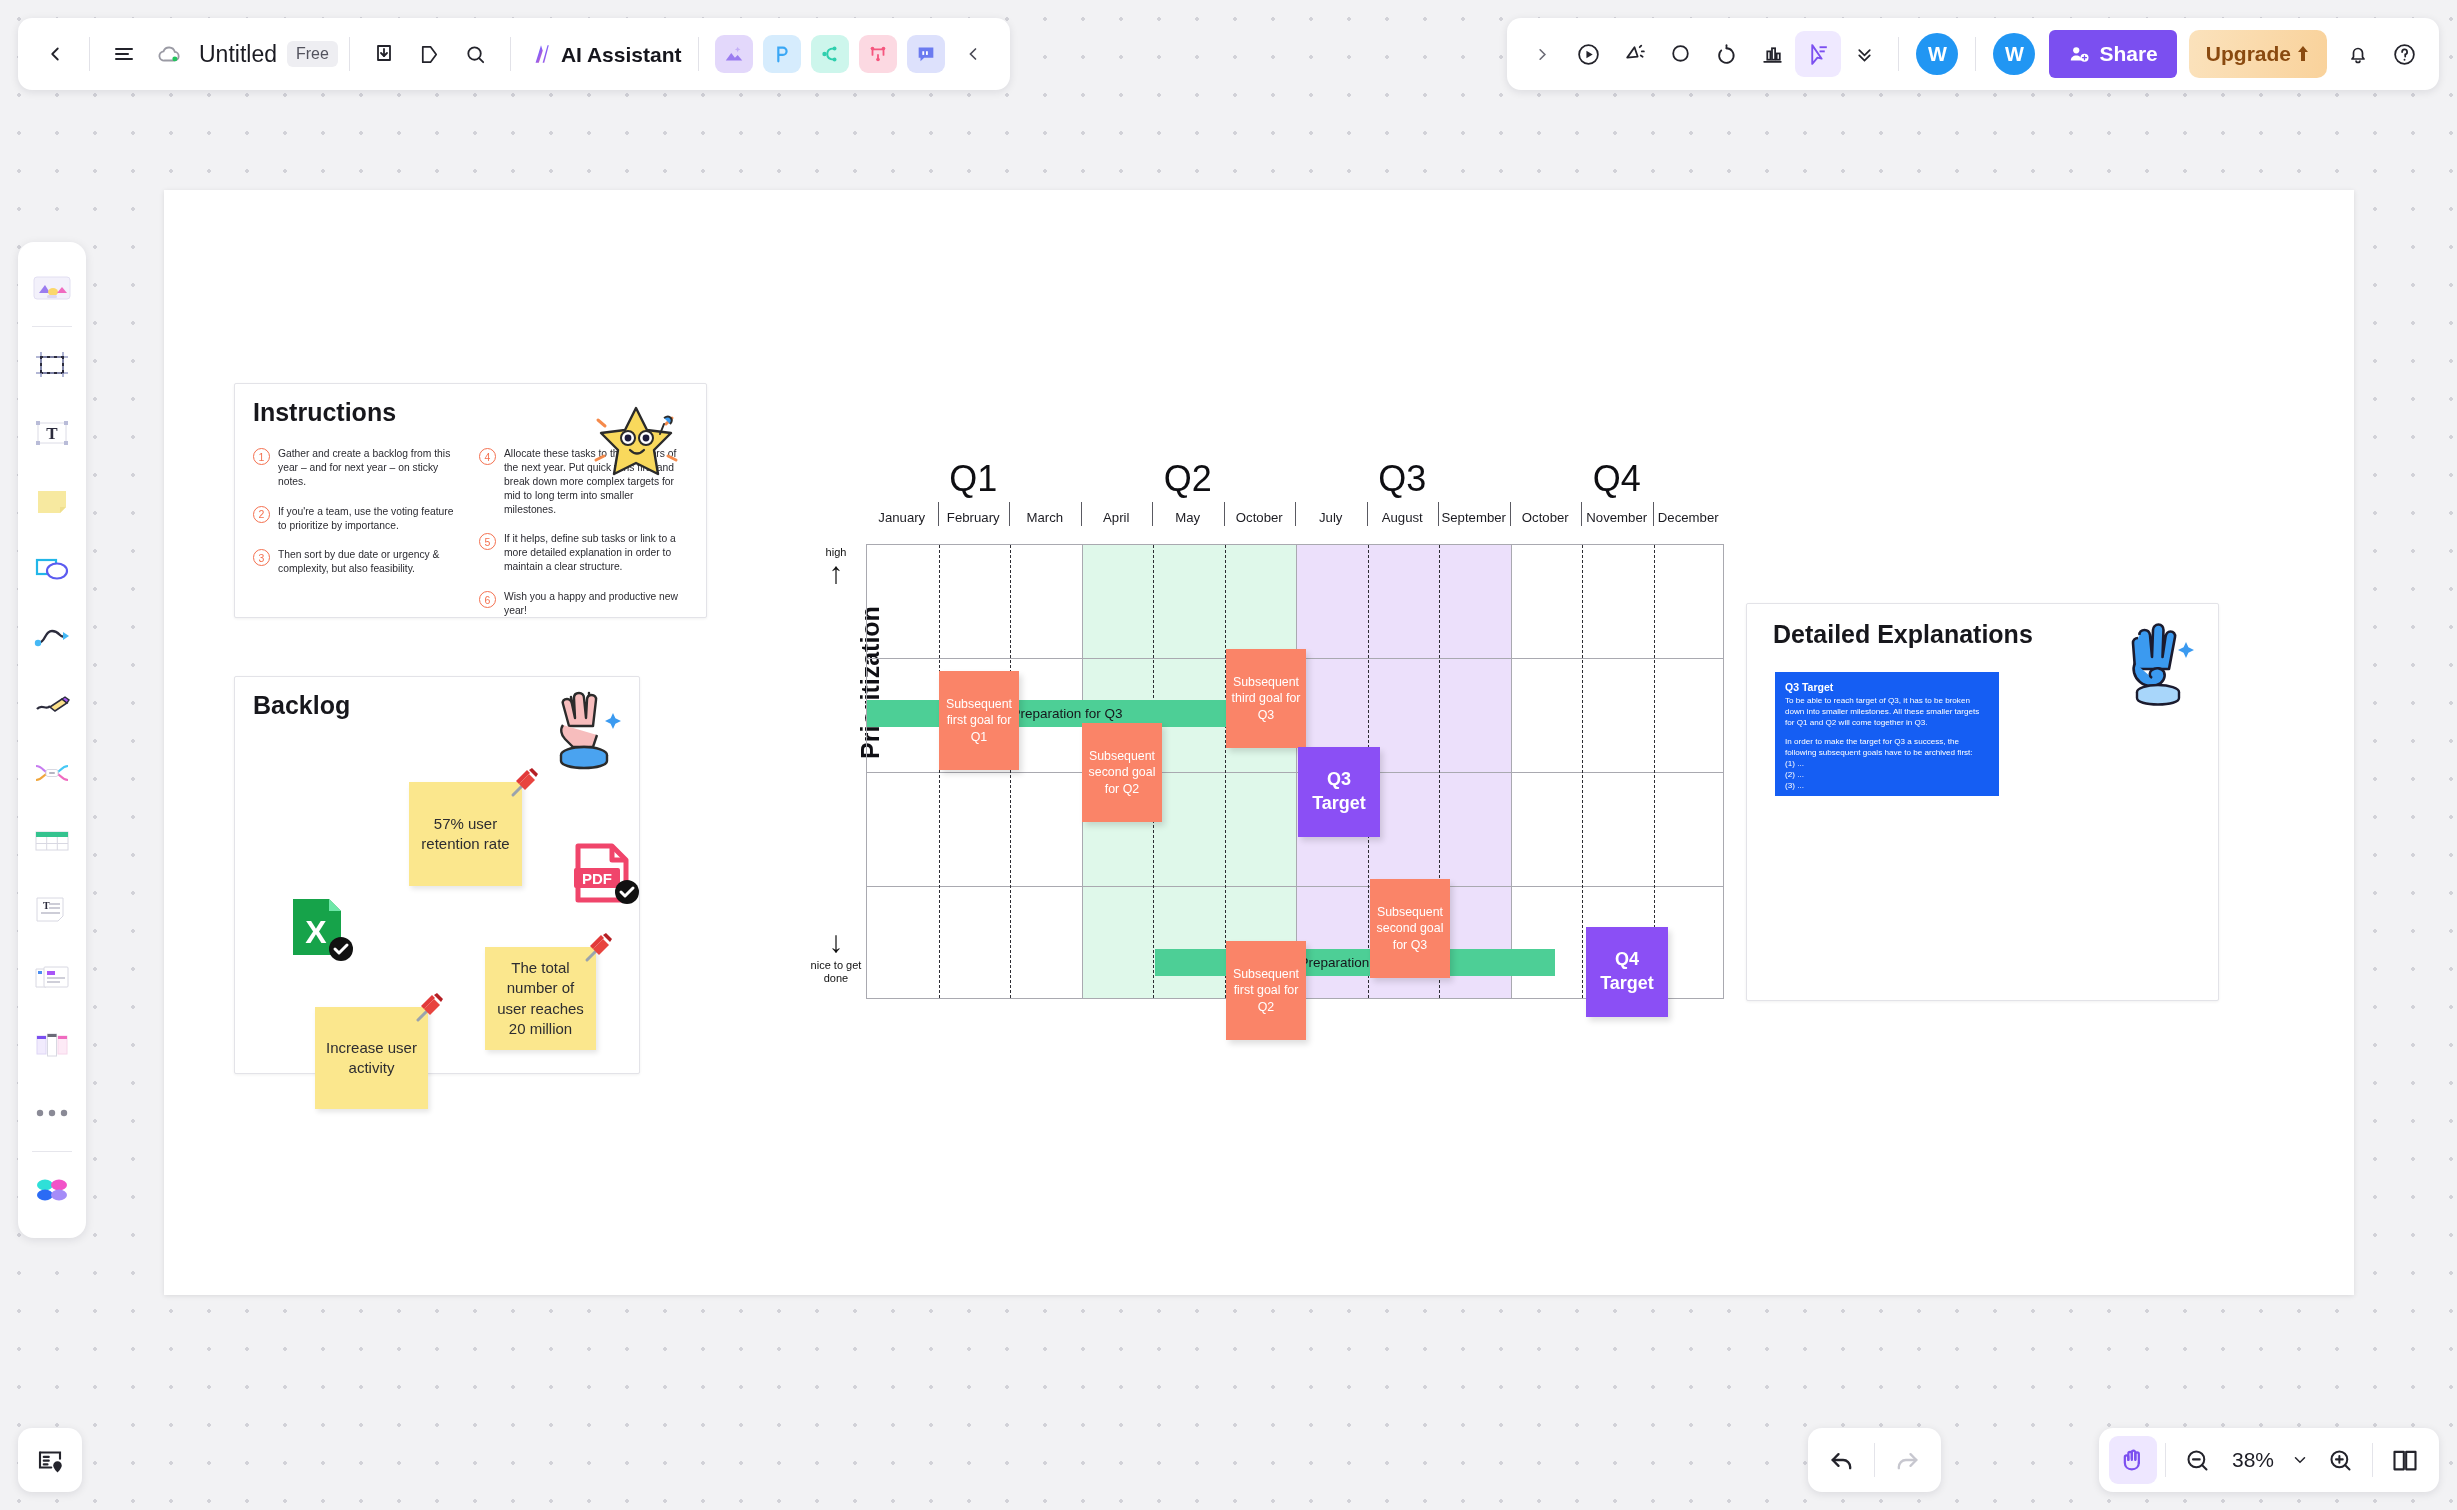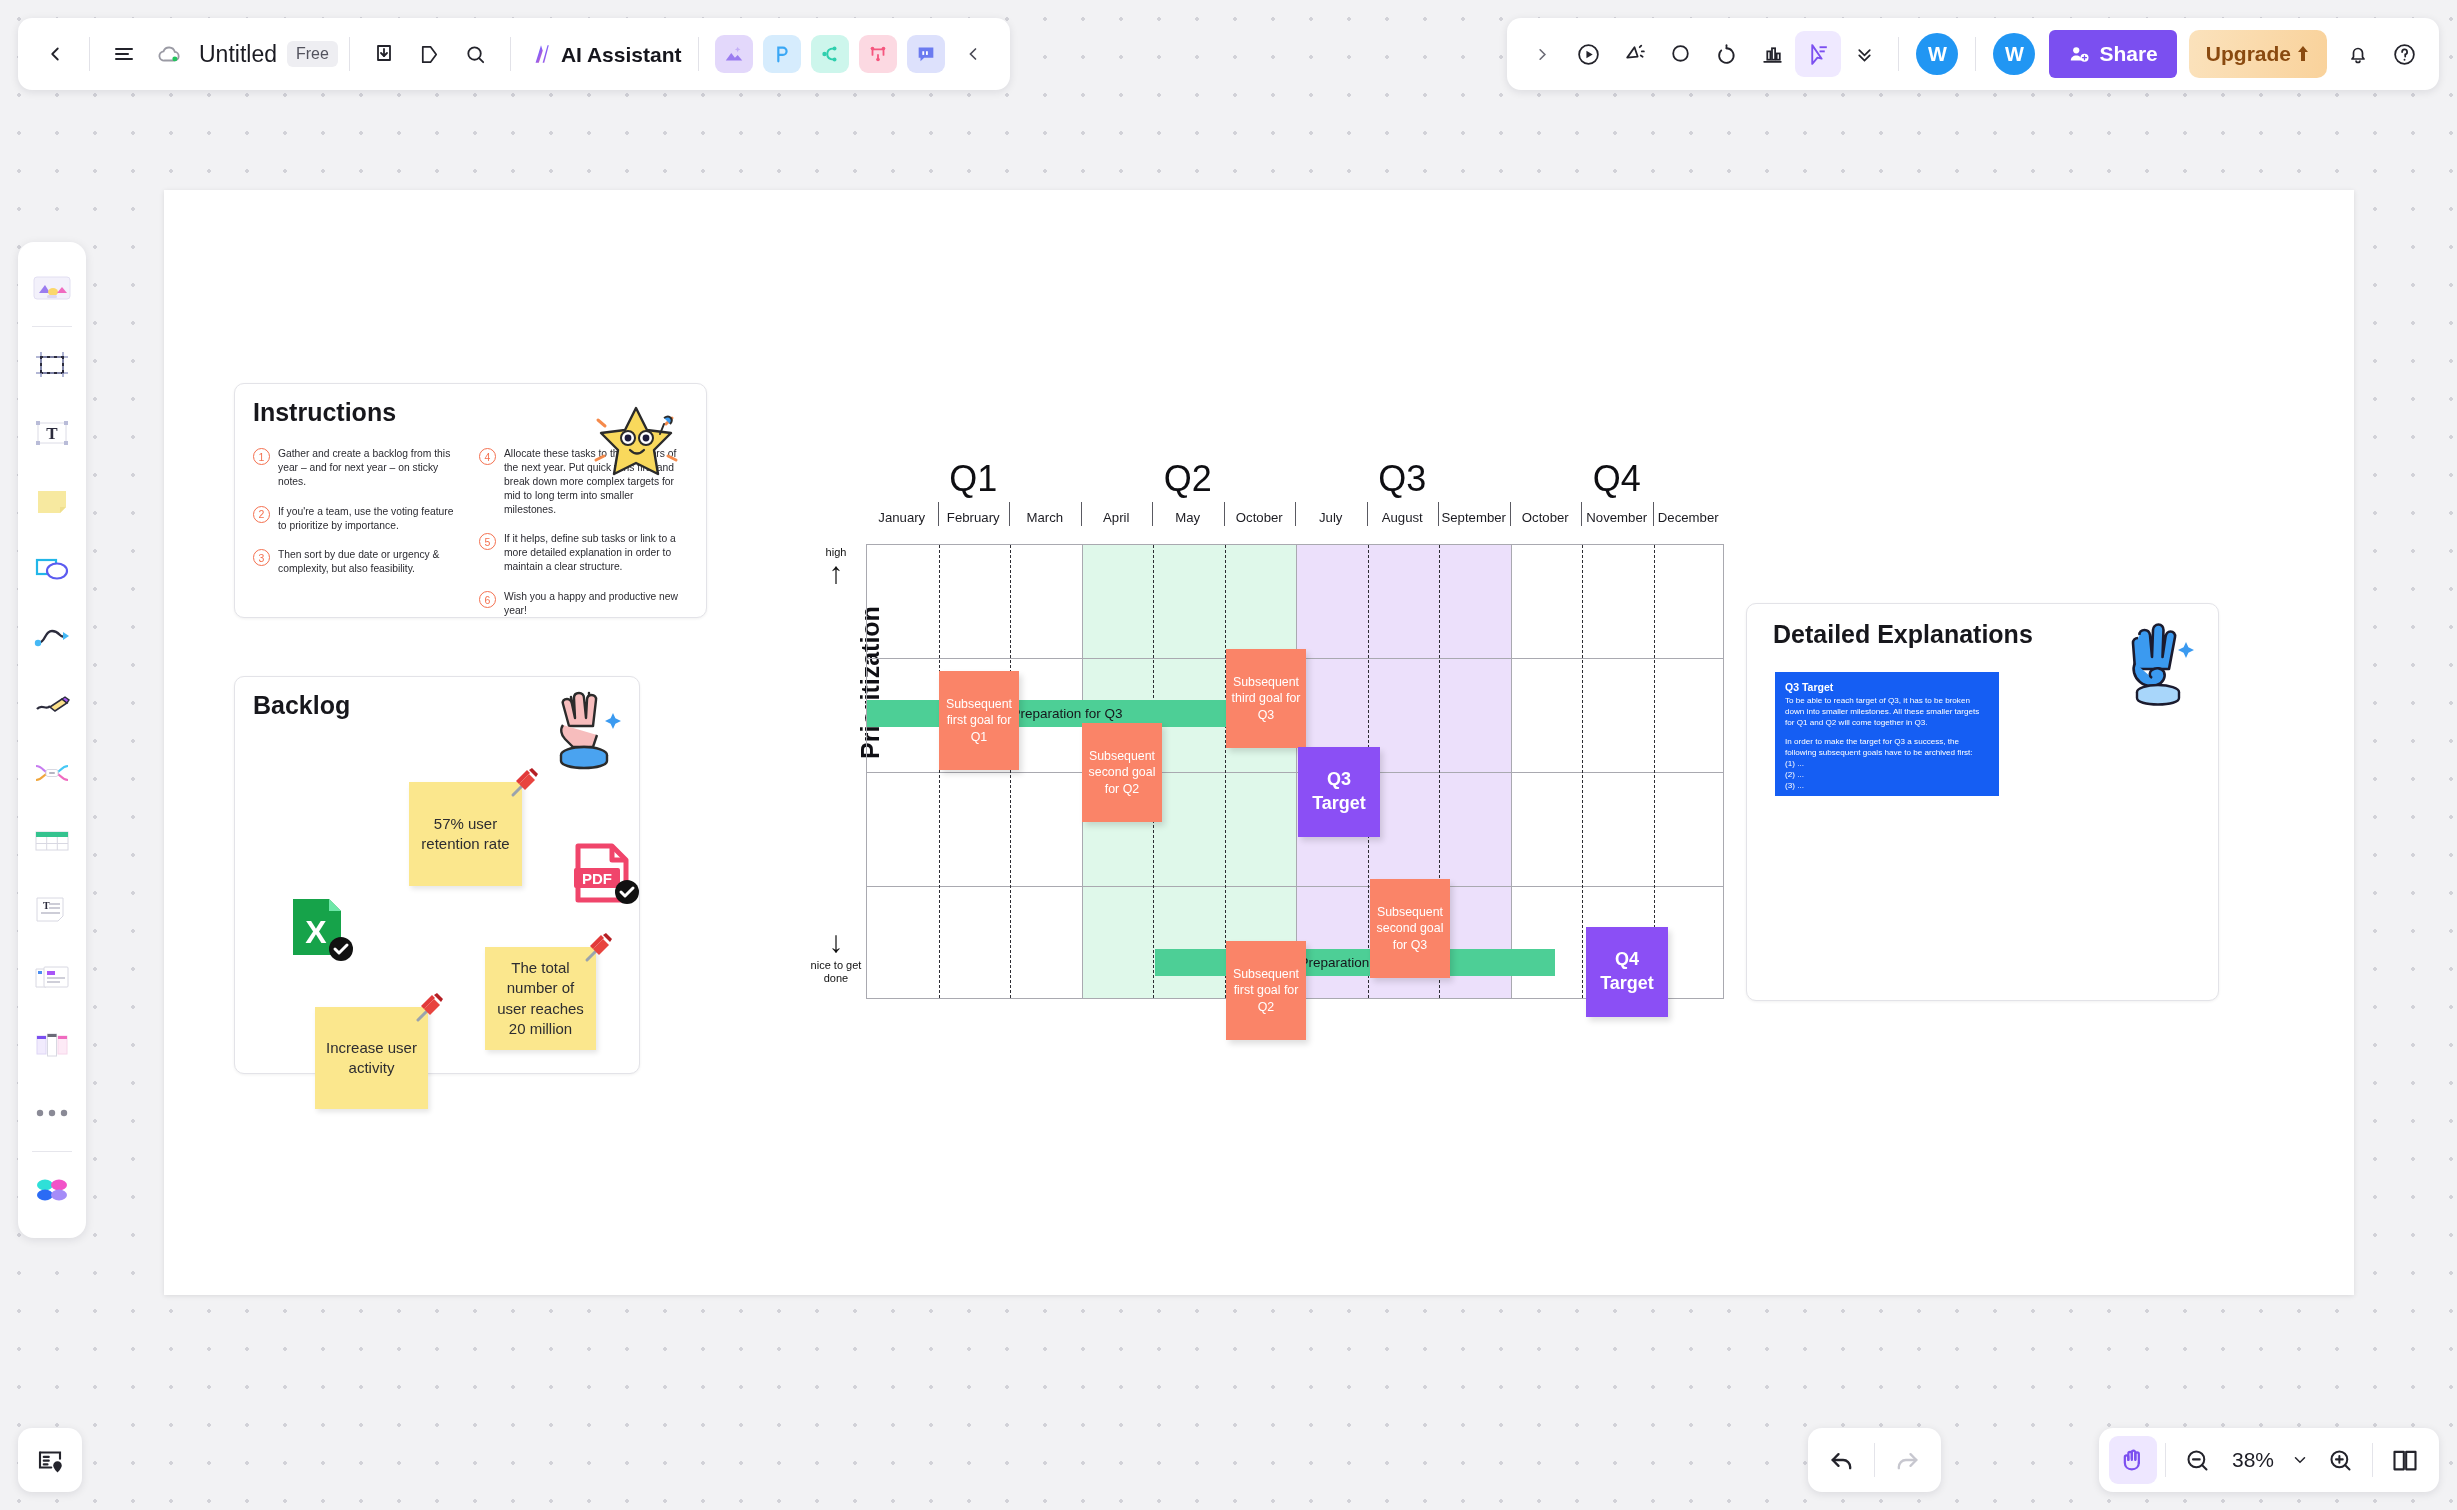--- a/index.html
+++ b/index.html
@@ -124,21 +124,21 @@
   }
   .board-header {
     height: 118px; background: #e8e9ee;
     display: flex; align-items: center; justify-content: center;
   }
   .board-title { font-size: 46px; color: #16161b; letter-spacing: .2px; }
 
   
   .card {
     position: absolute; background: #fff; border: 1px solid #e3e3e8;
-    border-radius: 10px; box-shadow: 0 1px 3px rgba(0,0,0,.06);
+    border-radius: 2px; box-shadow: 0 1px 3px rgba(0,0,0,.06);
   }
   .instructions { left: 70px; top: 193px; width: 473px; height: 235px; }
   .card-h { font-size: 25px; font-weight: 700; color: #17171c; }
   .instr-lead { font-size: 13.5px; line-height: 1.45; color: #26262c; margin-top: 8px; width: 330px; }
   .instr-cols { display: flex; margin-top: 20px; gap: 18px; }
   .instr-col { width: 208px; }
   .instr-row { display: flex; gap: 8px; margin-bottom: 16px; }
   .num-circ {
     width: 17px; height: 17px; border-radius: 50%; border: 1.4px solid #f4704f;
     color: #f4704f; font-size: 10.5px; display: flex; align-items: center;

